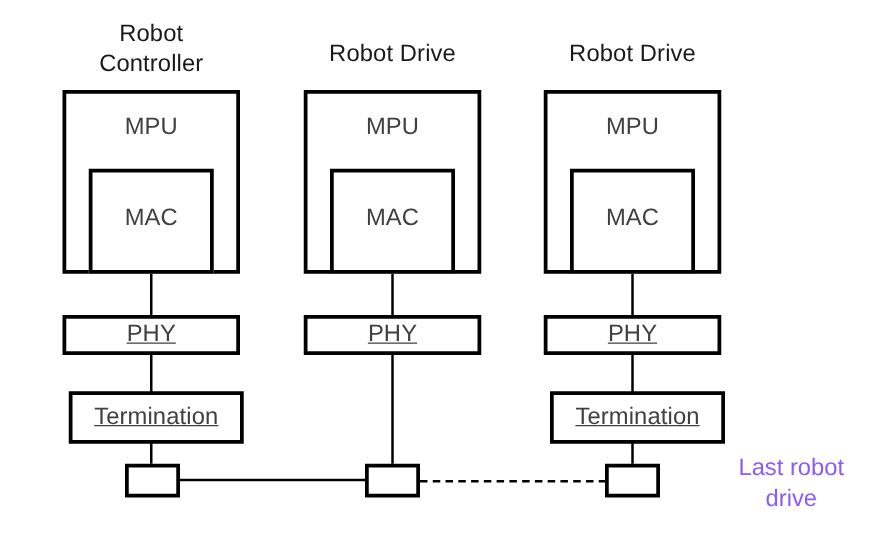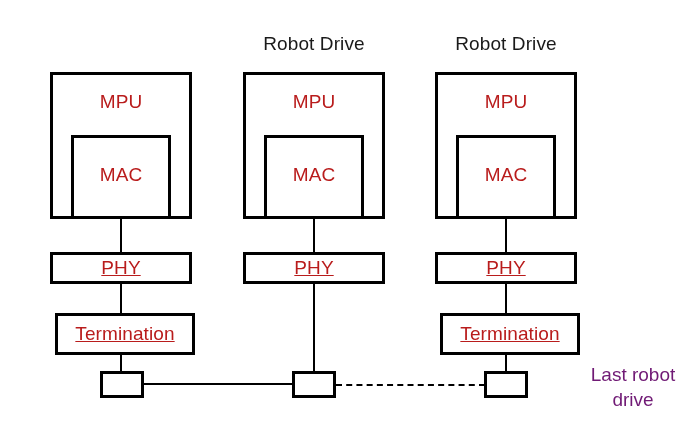--- a/index.html
+++ b/index.html
@@ -33,21 +33,21 @@
     background: #ffffff;
     border: 3px solid #000000;
   }
   .box-label {
     position: absolute;
     left: 0;
     right: 0;
     text-align: center;
     font-size: 19px;
     line-height: 22px;
-    color: #b91c1c;
+    color: #404040;
     letter-spacing: 0.1px;
   }
   .mpu-box .box-label {
     top: 16px;
   }
   .mac-box .box-label {
     top: 26px;
   }
   .phy-box .box-label,
   .term-box .box-label {
@@ -78,29 +78,31 @@
     position: absolute;
     height: 0;
     border-top: 2px dashed #000000;
     z-index: 1;
   }
   .side-note {
     position: absolute;
     text-align: center;
     font-size: 19px;
     line-height: 25px;
-    color: #701a75;
+    color: #8b5cf6;
     white-space: pre-line;
   }
 </style>
 </head>
 <body>
 
 <div id="canvas">
 
+  <div class="col-title" style="left:50px; top:16px; width:142px;">Robot
+Controller</div>
 
   <div class="box mpu-box" style="left:50px; top:72px; width:142px; height:147px;">
     <div class="box-label">MPU</div>
   </div>
 
   <div class="box mac-box" style="left:71px; top:135px; width:100px; height:84px;">
     <div class="box-label">MAC</div>
   </div>
 
   <div class="vline" style="left:120px; top:218px; height:35px;"></div>

